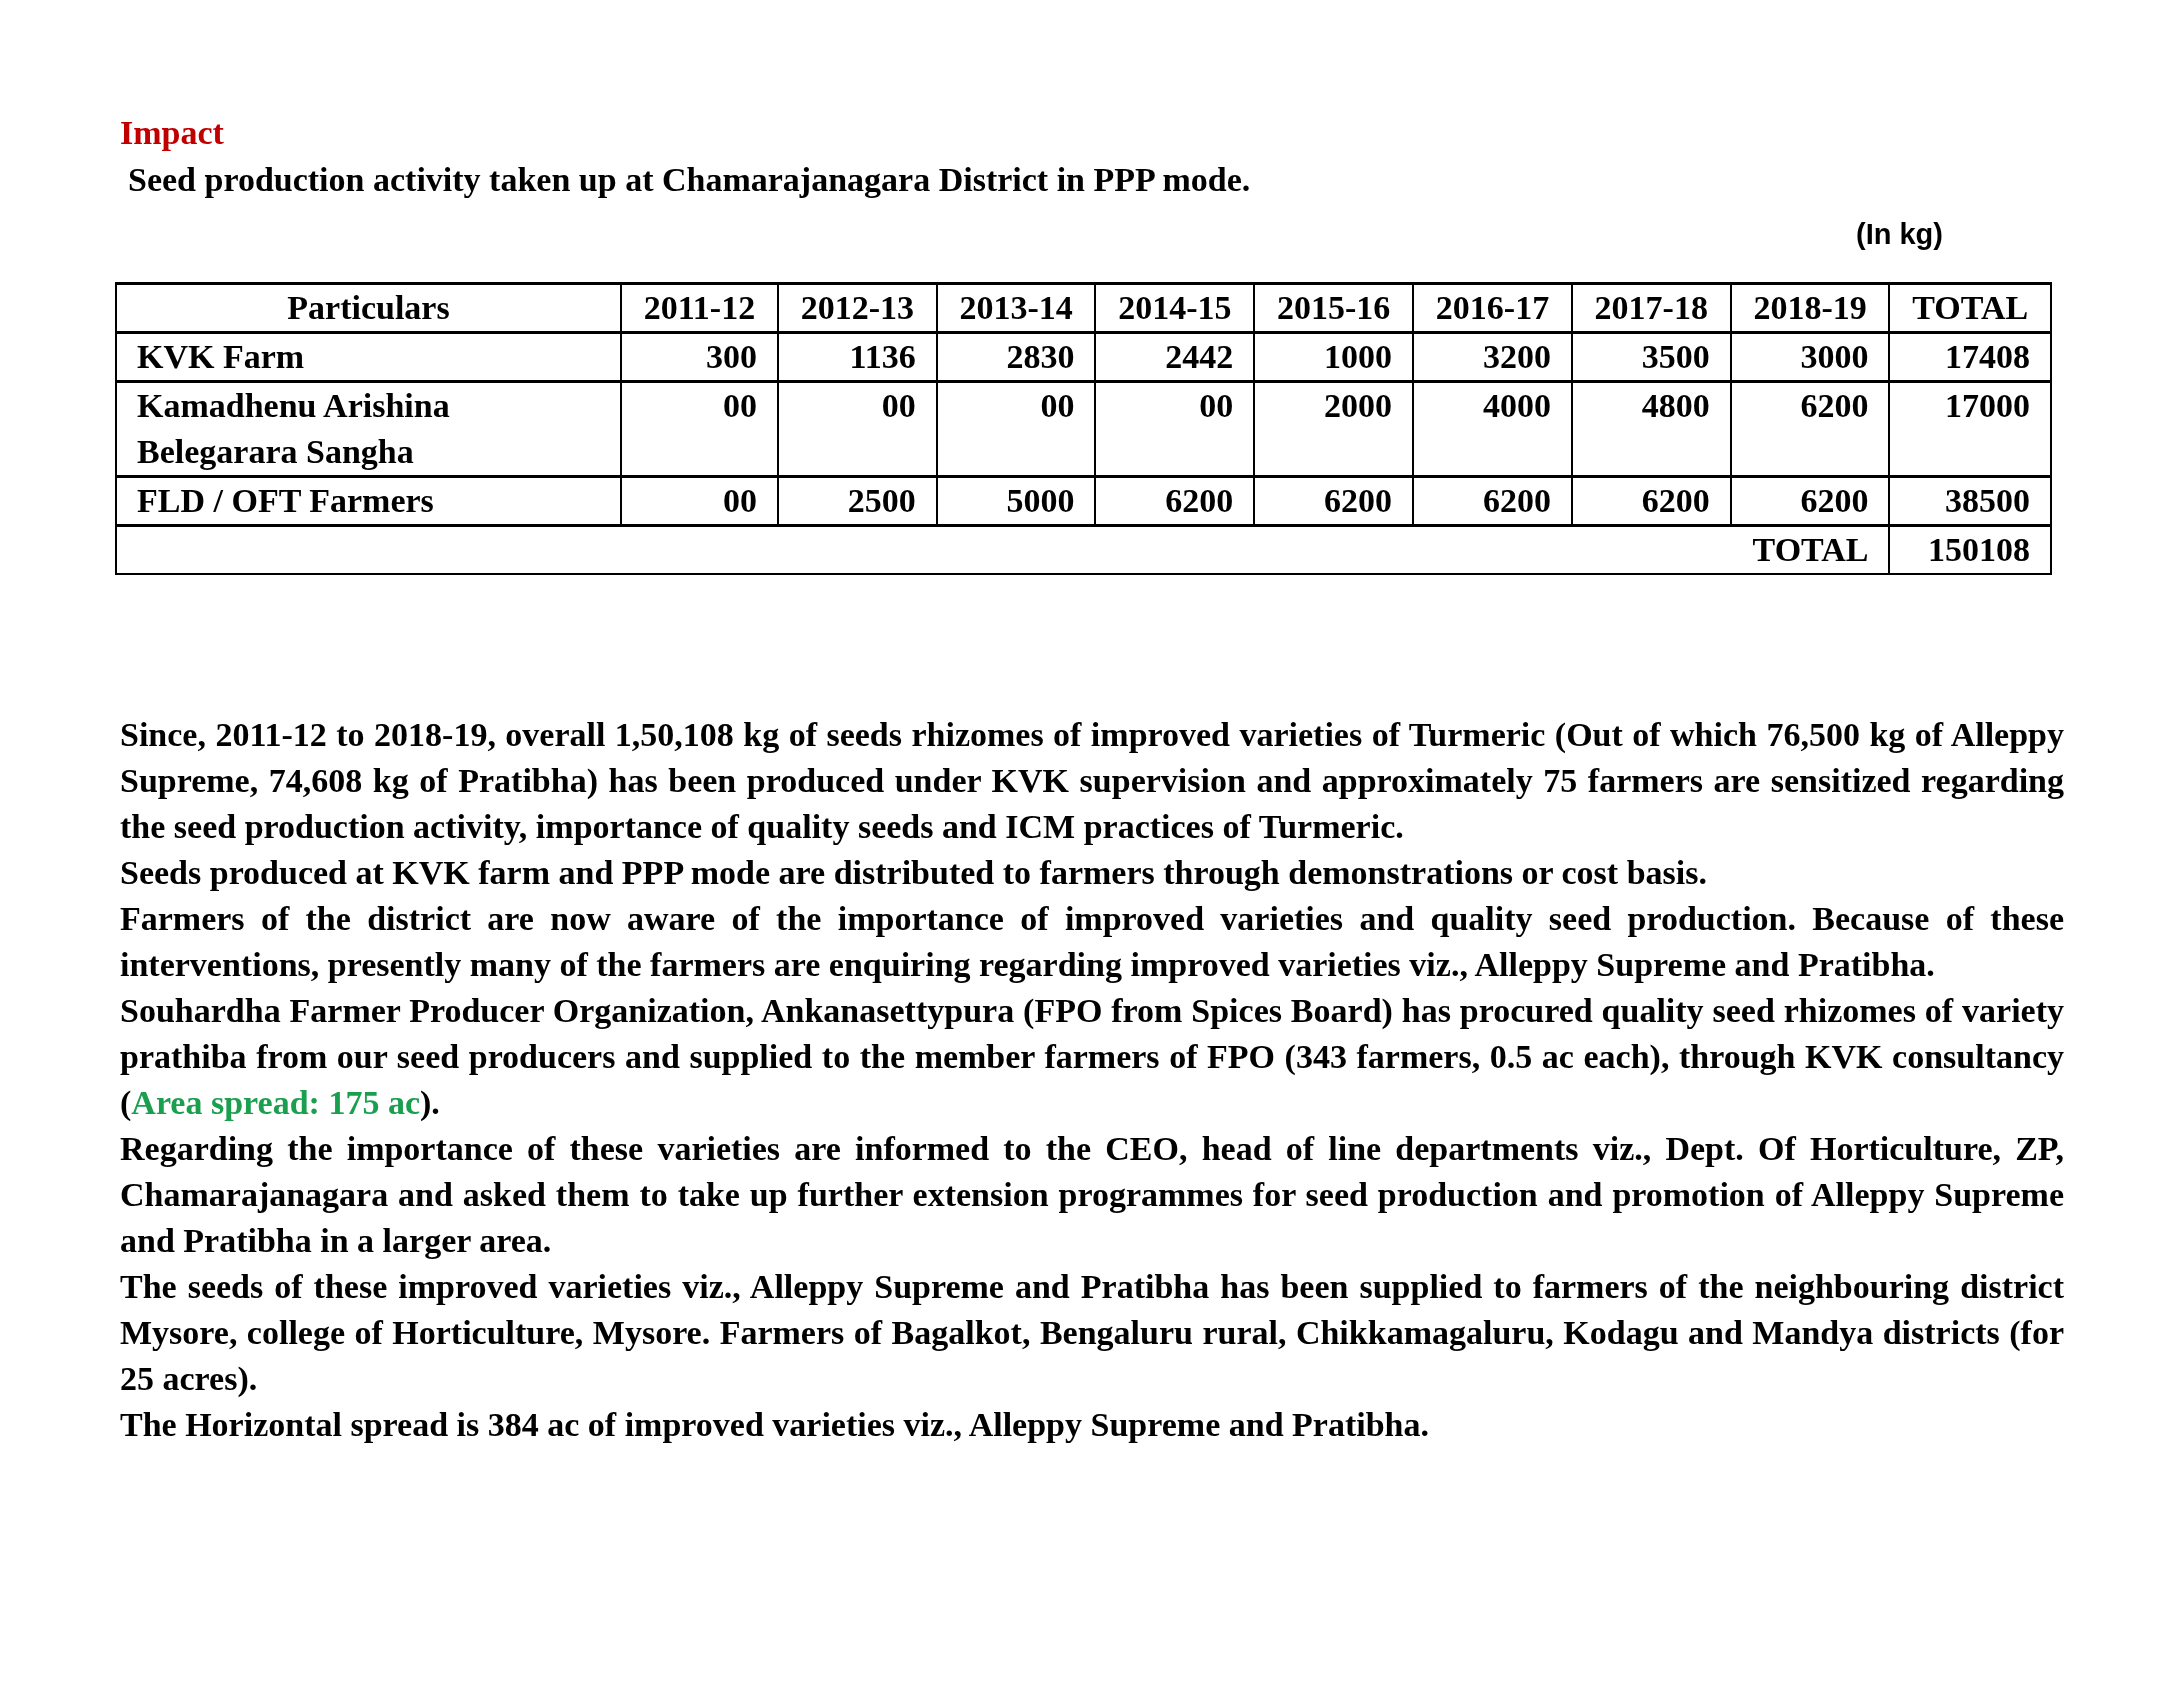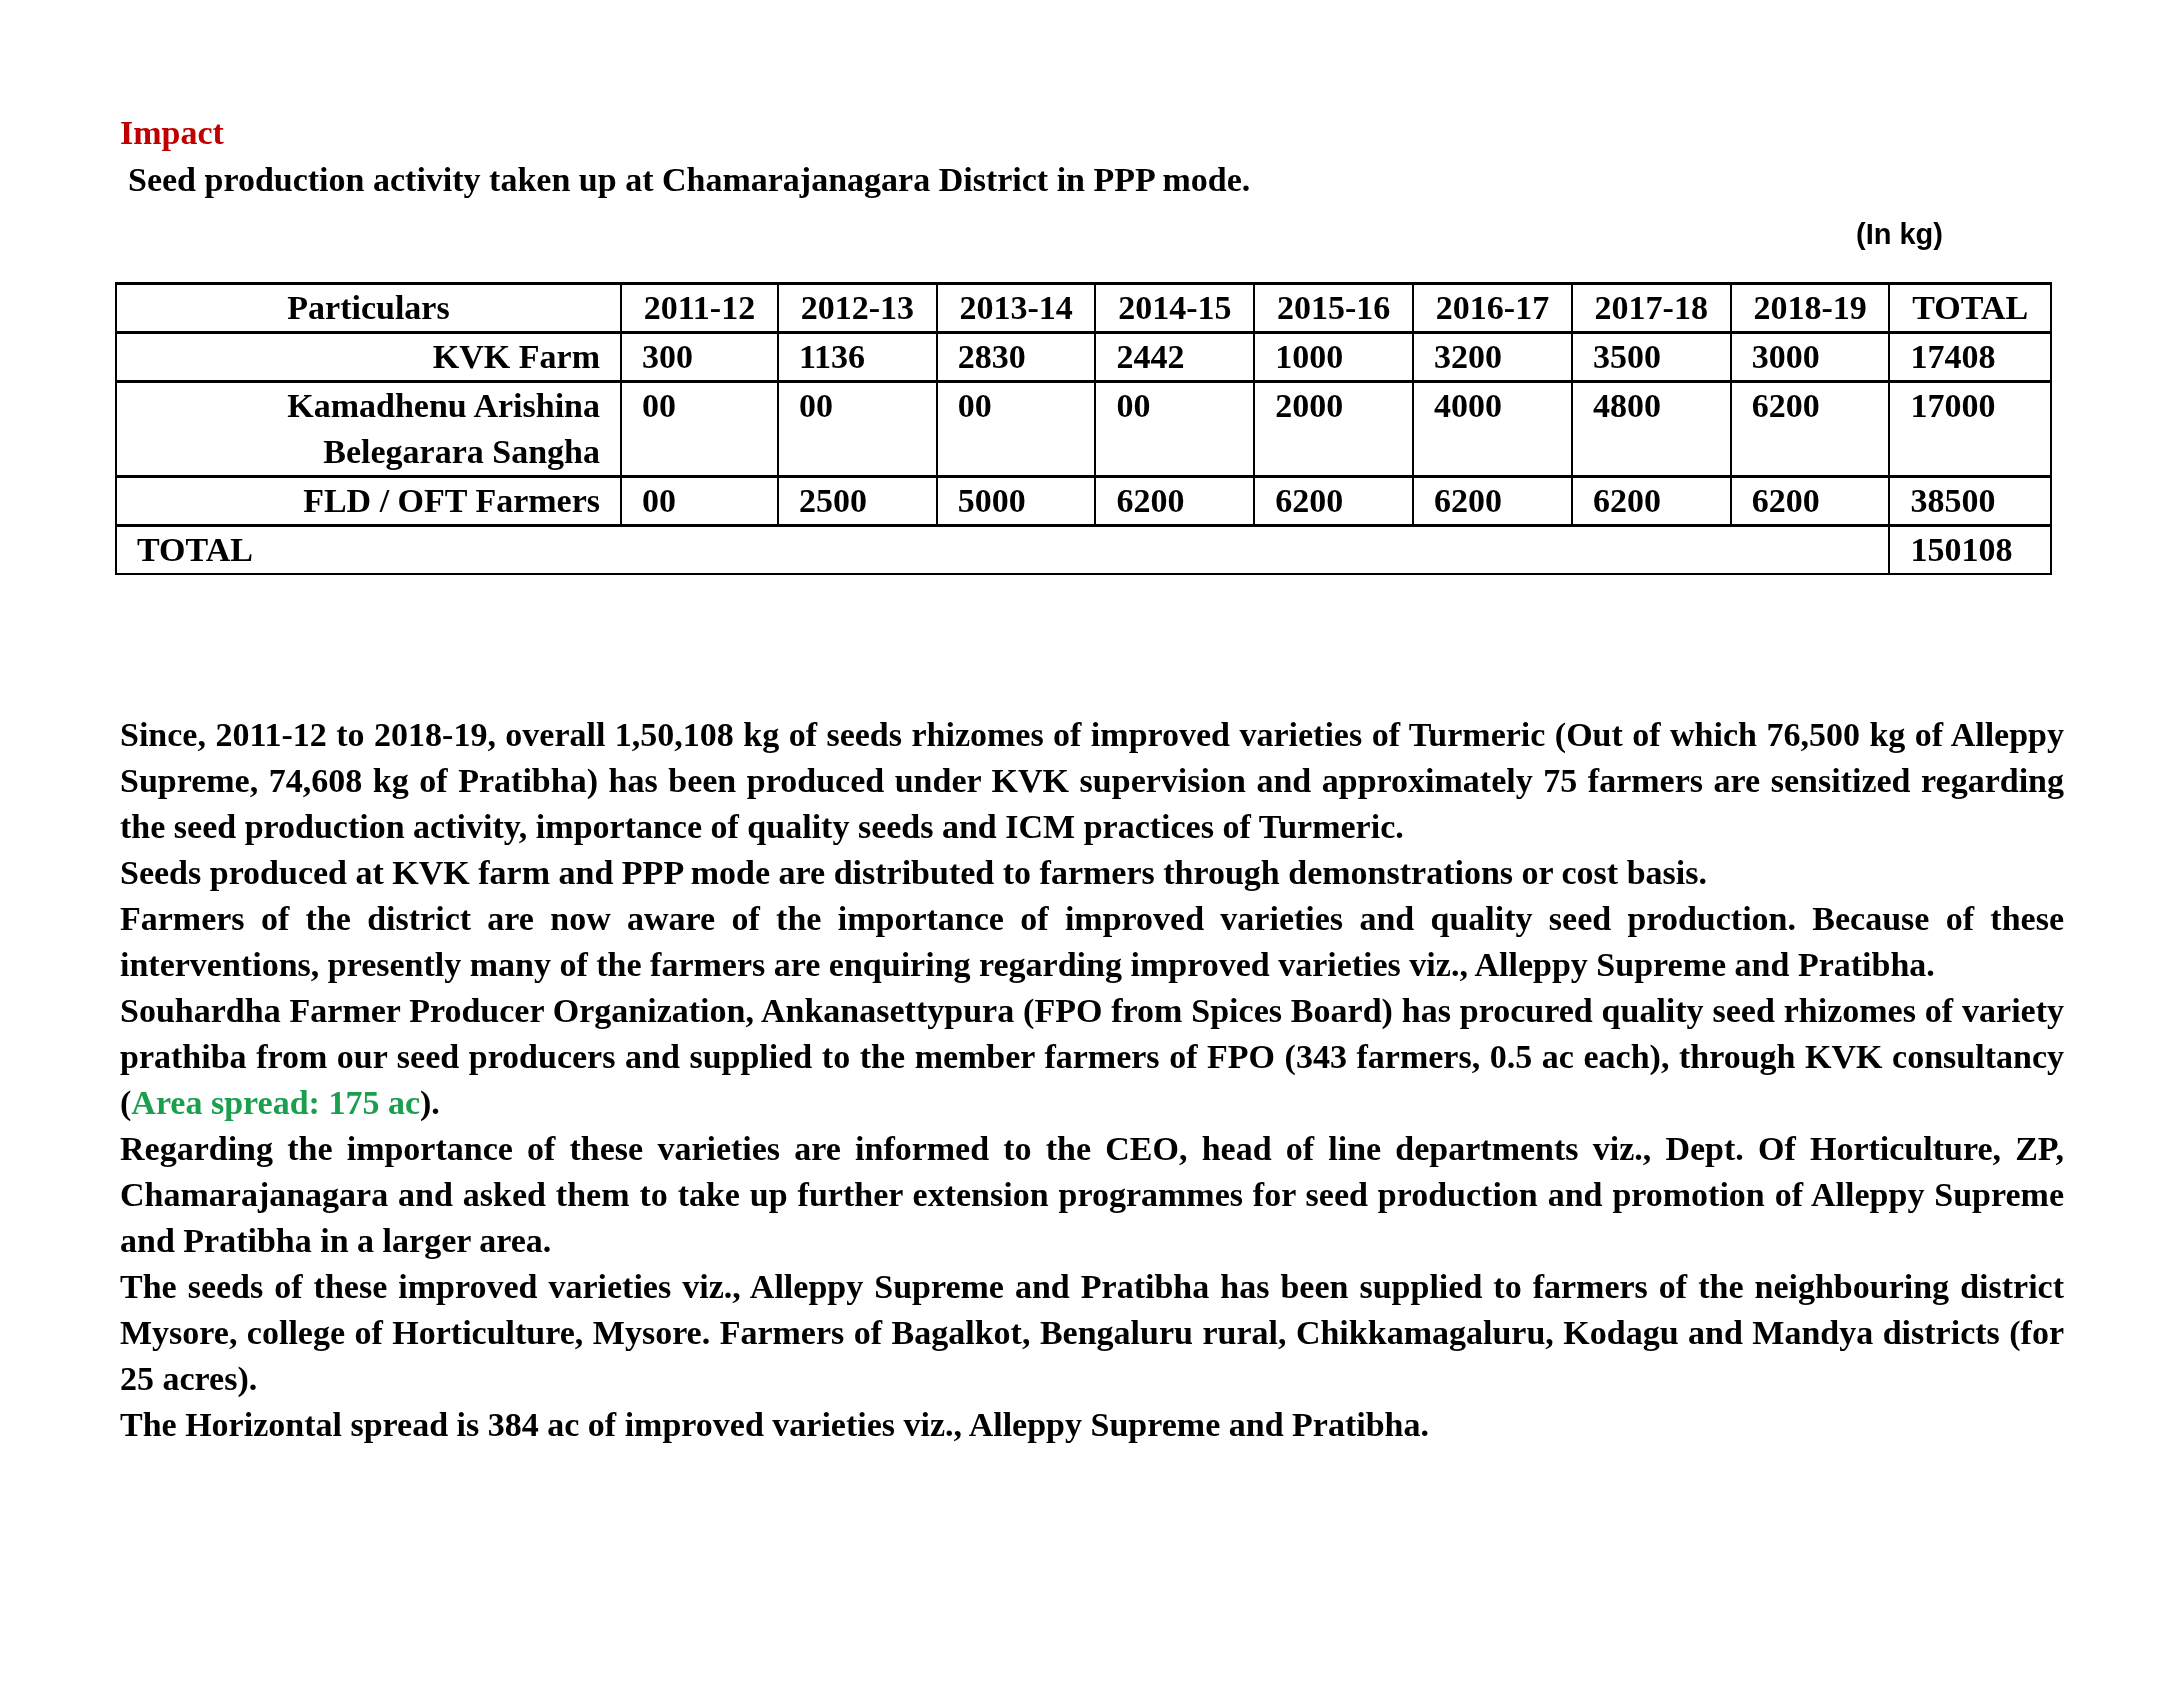--- a/index.html
+++ b/index.html
@@ -5,22 +5,22 @@
   html, body { margin: 0; padding: 0; background: #ffffff; }
   body { width: 2183px; height: 1687px; position: relative; overflow: hidden;
          font-family: "Liberation Serif", serif; color: #000; }
   .heading { position: absolute; left: 120px; top: 114px; font-size: 34px; font-weight: bold; color: #c00000; }
   .subheading { position: absolute; left: 128px; top: 161px; font-size: 34px; font-weight: bold; }
   .unit { position: absolute; left: 1856px; top: 218px; font-family: "Liberation Sans", sans-serif; font-size: 29px; font-weight: bold; }
   table.data { position: absolute; left: 115px; top: 282px; width: 1937px; border-collapse: collapse;
                font-size: 34px; font-weight: bold; }
   table.data td, table.data th { border: 2px solid #000; padding: 0 20px; line-height: 46px; vertical-align: top; }
   table.data th { font-weight: bold; text-align: center; }
-  table.data td.num { text-align: left; margin-left: 30px; }
-  table.data td.label { text-align: right; width: 450px; }
+  table.data td.num { text-align: right; margin-left: 30px; }
+  table.data td.label { text-align: left; width: 450px; }
   table.data tr { border-top: 3.3px solid #000; }
   .col-name { width: 463px; }
   .body-text { position: absolute; left: 120px; top: 712px; width: 1944px; font-size: 34px; font-weight: bold;
                line-height: 46px; text-align: justify; }
   .body-text p { margin: 0; }
   .green { color: #1a9f4f; }
 </style>
 </head>
 <body>
 

